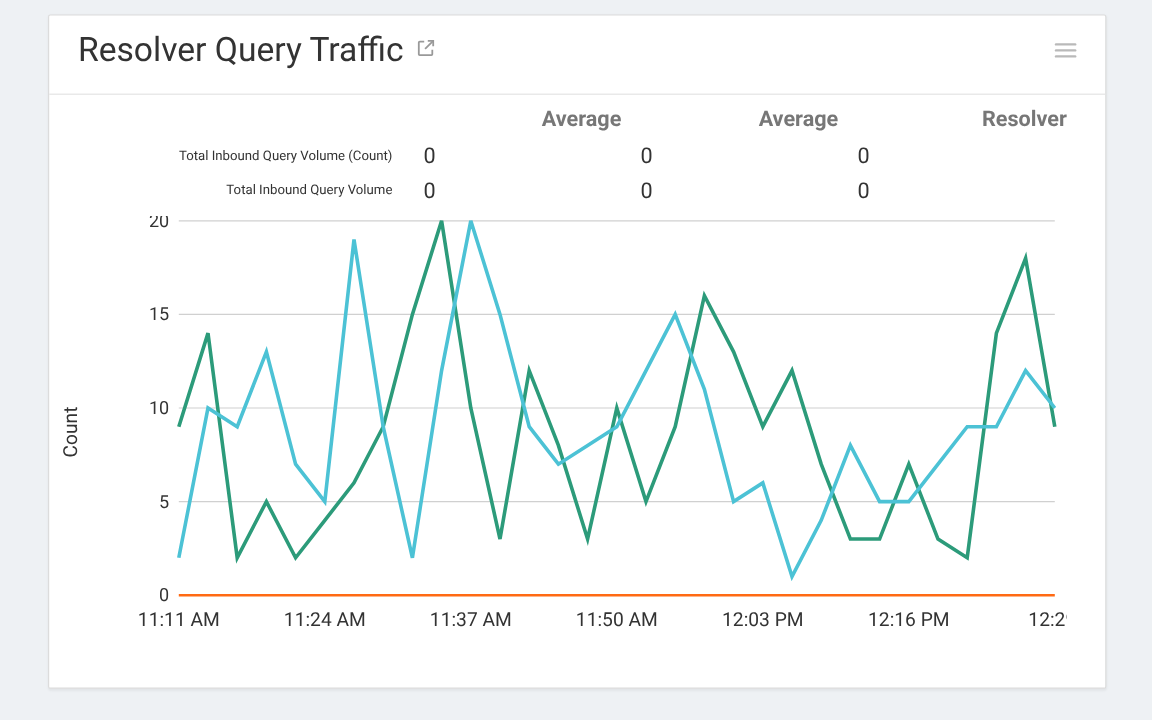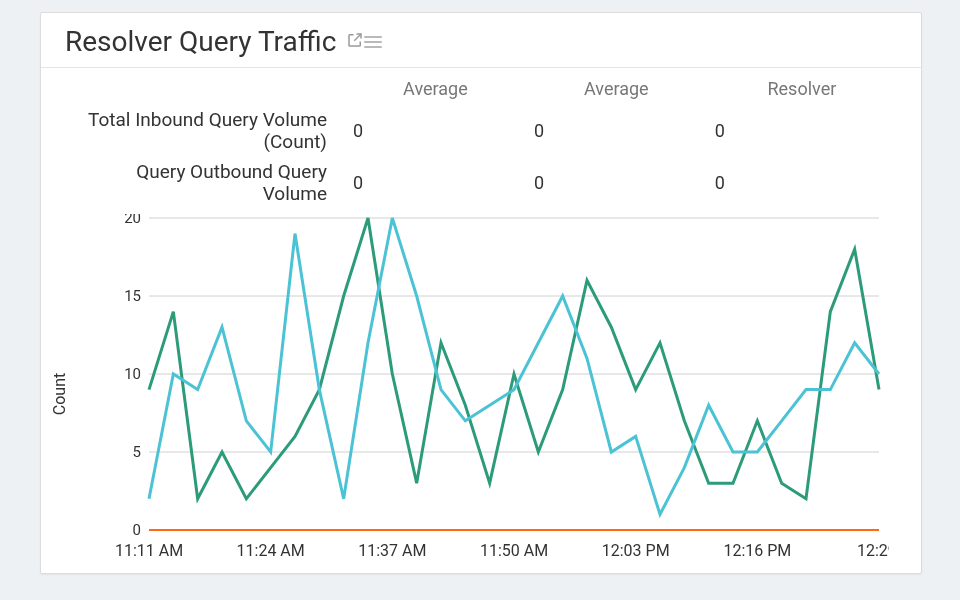--- a/index.html
+++ b/index.html
@@ -1,27 +1,27 @@
 <!DOCTYPE html>
 <html><head>
 <meta charset="utf-8">
 <style>
   html,body{margin:0;padding:0;width:960px;height:600px;background:#eef1f4;font-family:-apple-system,BlinkMacSystemFont,"Segoe UI",Roboto,Helvetica,Arial,sans-serif;}
   .card{position:absolute;left:40px;top:12px;width:880px;height:560px;background:#fff;border:1px solid #dcdcdc;border-radius:2px;box-shadow:0 1px 2px rgba(0,0,0,.05);}
-  .card-header{display:flex;align-items:center;padding:12px 24px 9px 24px;border-bottom:1px solid #e4e4e4;}
+  .card-header{display:flex;align-items:center;justify-content:space-between;padding:12px 24px 20px 24px;border-bottom:1px solid #e4e4e4;}
   .title-wrap{display:flex;align-items:center;gap:10px;}
   .title{font-size:28px;font-weight:400;color:#333;}
   .external-icon svg{width:18px;height:18px;stroke:#999;fill:none;stroke-width:2;}
   .menu-icon{display:flex;flex-direction:column;gap:3px;}
   .menu-icon span{width:18px;height:2px;background:#b9b9b9;border-radius:1px;display:block;}
   .stats{padding:4px 24px 0 24px;}
   .stats table{border-collapse:collapse;width:100%;}
-  .stats th{font-weight:400;color:#777;font-size:18px;text-align:center;padding:6px 8px;}
+  .stats th{font-weight:700;color:#777;font-size:18px;text-align:right;padding:6px 8px;}
   .stats th.rowhead{width:254px;text-align:right;color:#333;font-weight:400;font-size:17px;line-height:1.15;padding-right:18px;}
-  .stats td.rowhead{width:254px;text-align:right;color:#333;font-weight:400;font-size:19px;line-height:1.15;padding:4px 18px 4px 8px;}
+  .stats td.rowhead{width:254px;text-align:right;color:#333;font-weight:400;font-size:11px;line-height:1.15;padding:4px 18px 4px 8px;}
   .stats td.val{font-size:18px;color:#333;padding:4px 8px;}
   .chart-area{position:relative;margin:6px 24px 0 24px;height:360px;}
   .ylabel{position:absolute;left:-6px;top:50%;transform:translate(-50%,-50%) rotate(-90deg);transform-origin:center;font-size:16px;color:#333;}
   svg.chart{position:absolute;left:44px;top:0;}
   .grid line{stroke:#d0d0d0;stroke-width:1;}
   .grid line.zero{stroke:#ff6a13;stroke-width:2;}
   .ticky text{font-size:15px;fill:#333;text-anchor:end;}
   .tickx text{font-size:16px;fill:#333;text-anchor:middle;}
   .series{fill:none;stroke-width:3;}
   .series.green{stroke:#2c9b7a;}
@@ -60,21 +60,21 @@
         </tr>
       </thead>
       <tbody>
         <tr>
           <td class="rowhead">Total Inbound Query Volume (Count)</td>
           <td class="val">0</td>
           <td class="val">0</td>
           <td class="val">0</td>
         </tr>
         <tr>
-          <td class="rowhead">Query Outbound Query Volume</td>
+          <td class="rowhead">Total Inbound Query Volume</td>
           <td class="val">0</td>
           <td class="val">0</td>
           <td class="val">0</td>
         </tr>
       </tbody>
     </table>
   </div>
 
   <div class="chart-area">
     <span class="ylabel">Count</span>

